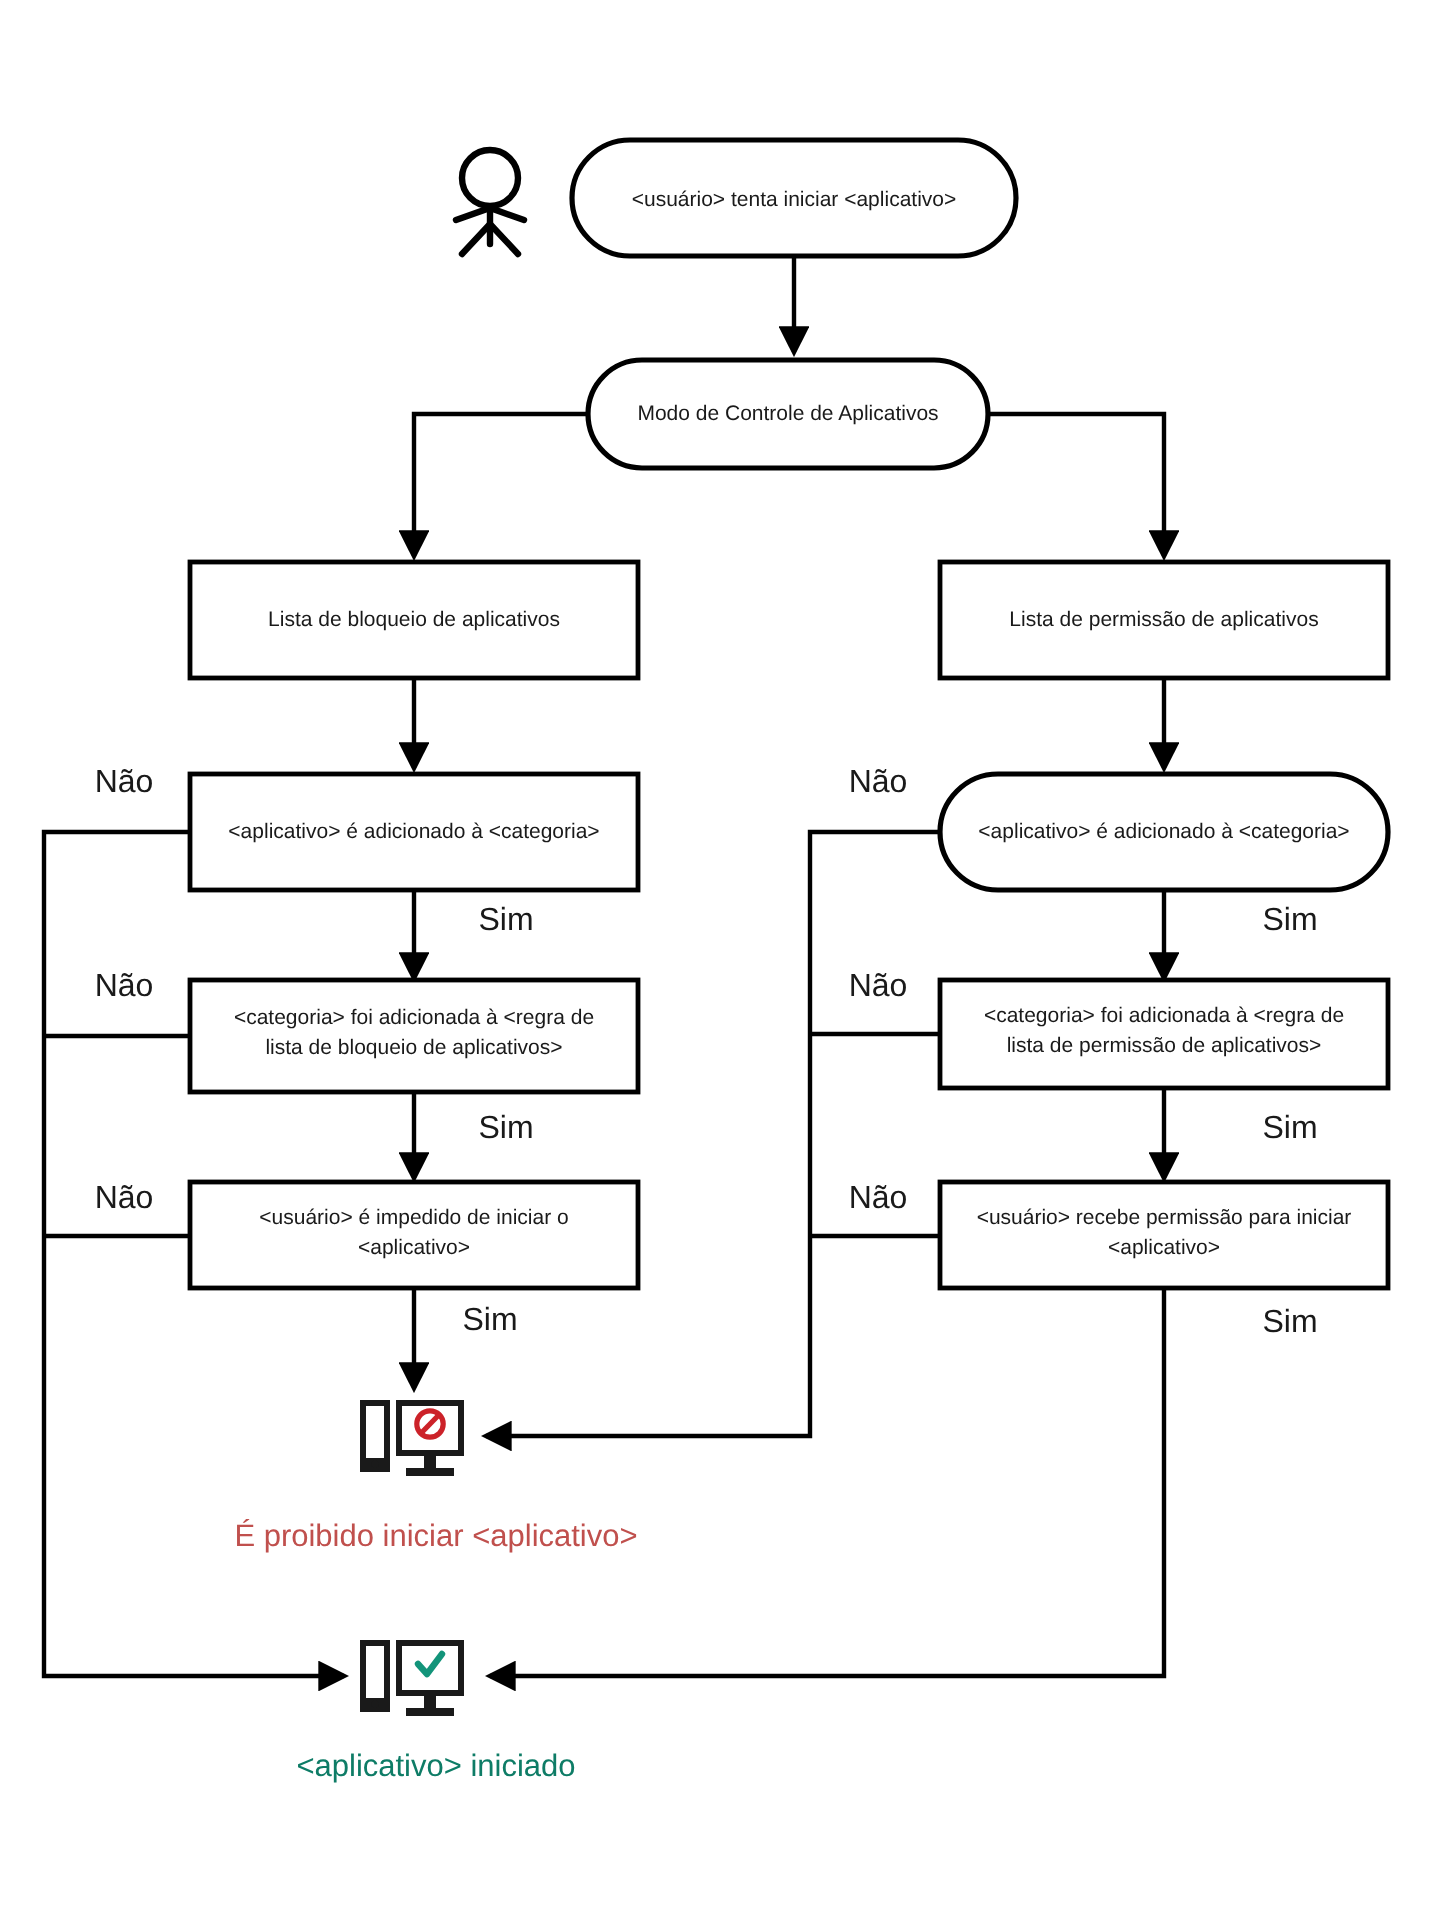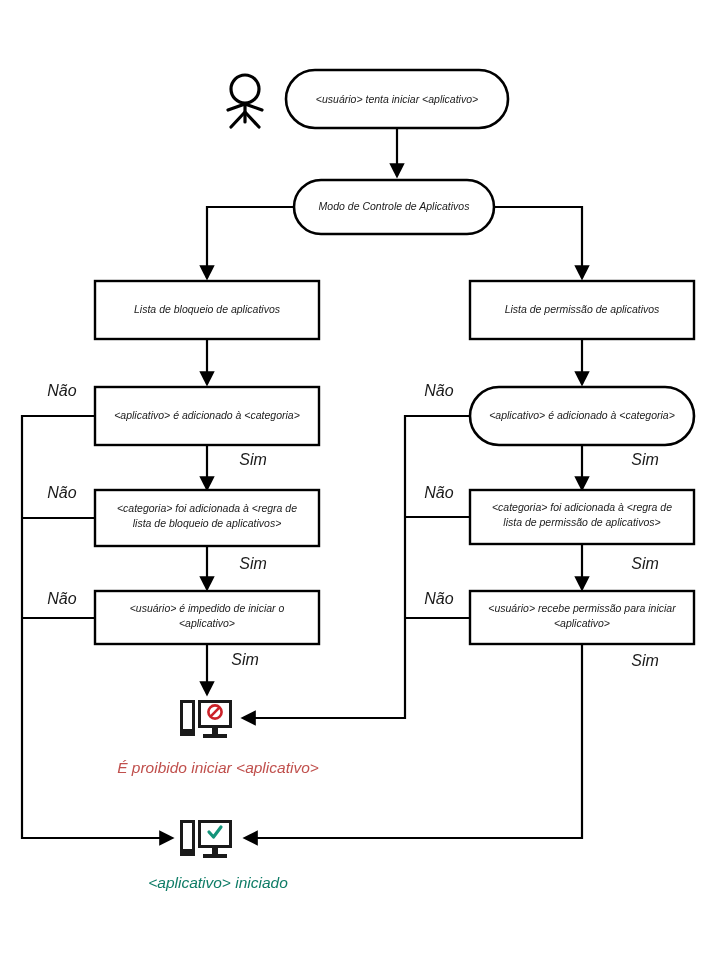--- a/index.html
+++ b/index.html
@@ -10,21 +10,20 @@
   body {
     width: 720px;
     height: 960px;
     font-family: "Liberation Sans", sans-serif;
     overflow: hidden;
   }
   #flowchart-root {
     position: relative;
     width: 720px;
     height: 960px;
-    font-style: italic;
   }
   svg.diagram {
     display: block;
     width: 720px;
     height: 960px;
   }
   .node-shape {
     fill: #ffffff;
     stroke: #000000;
     stroke-width: 2.4;

